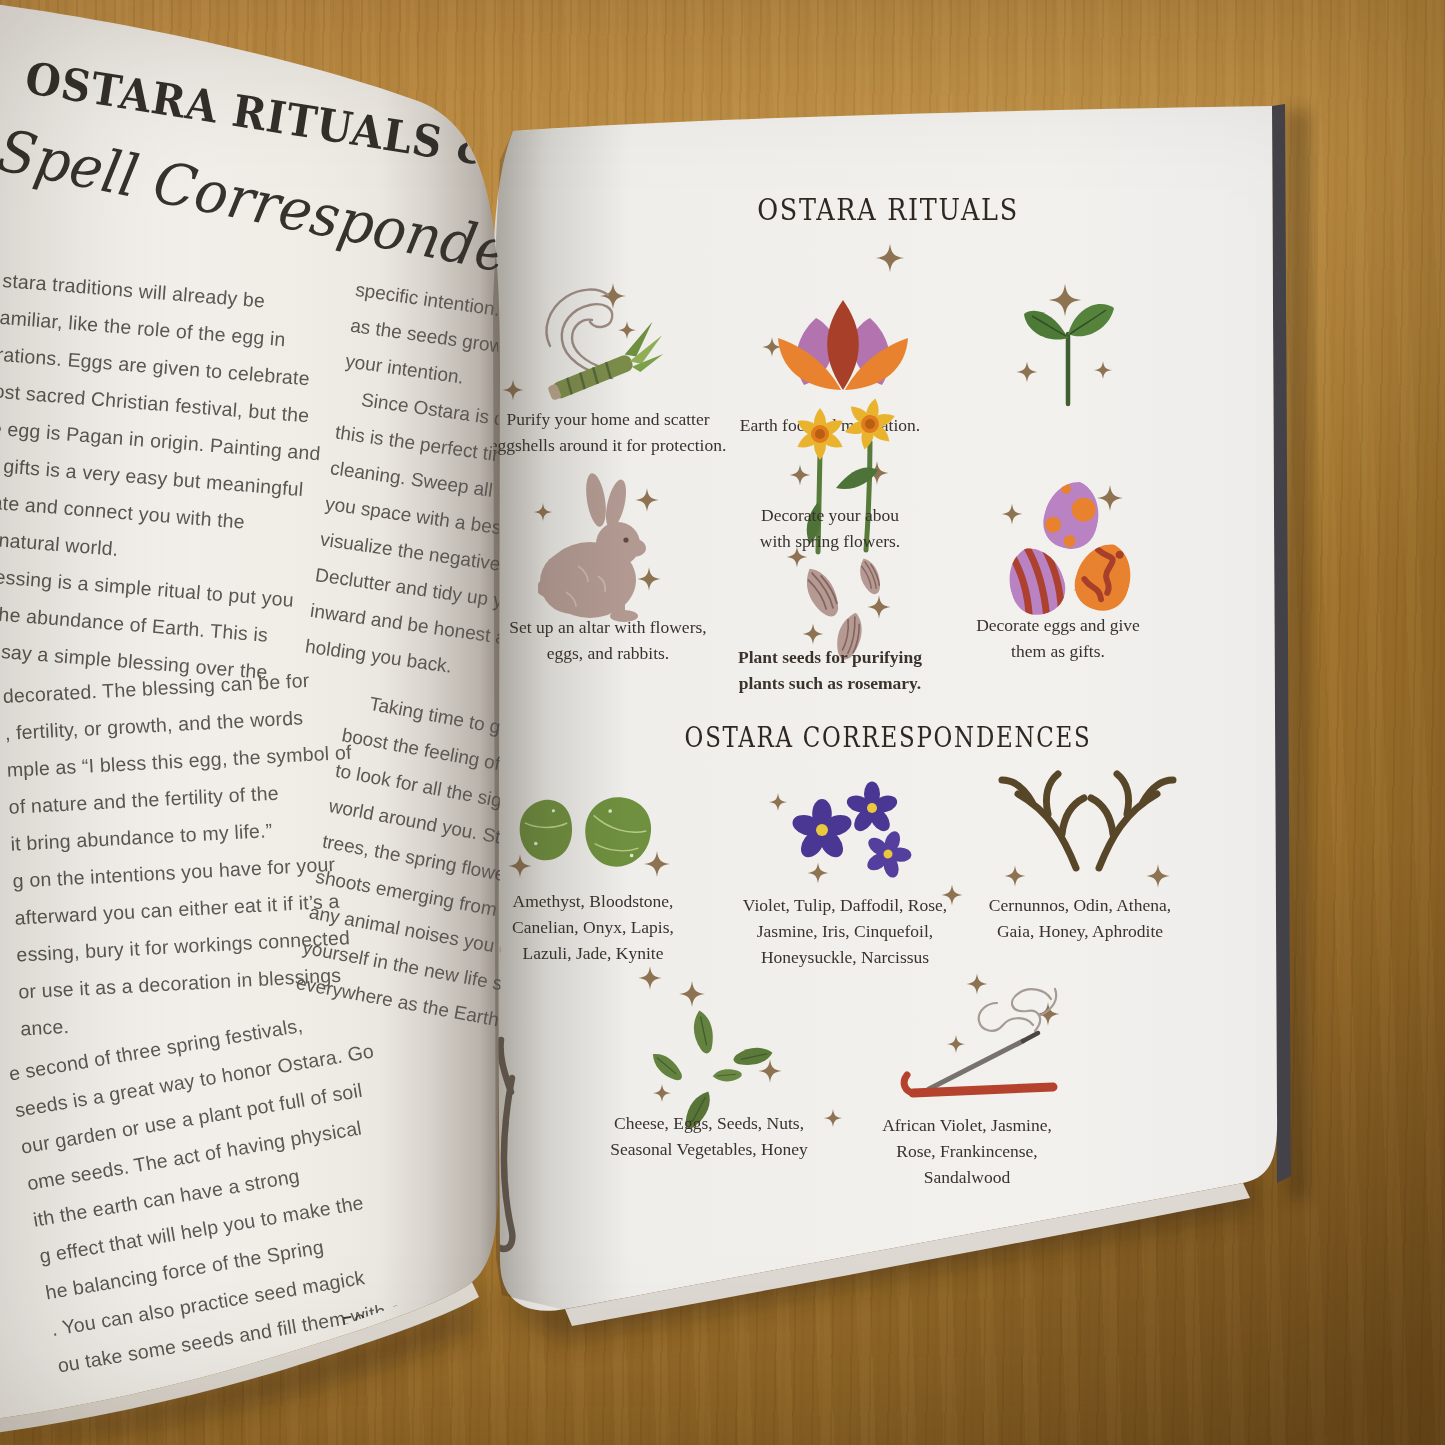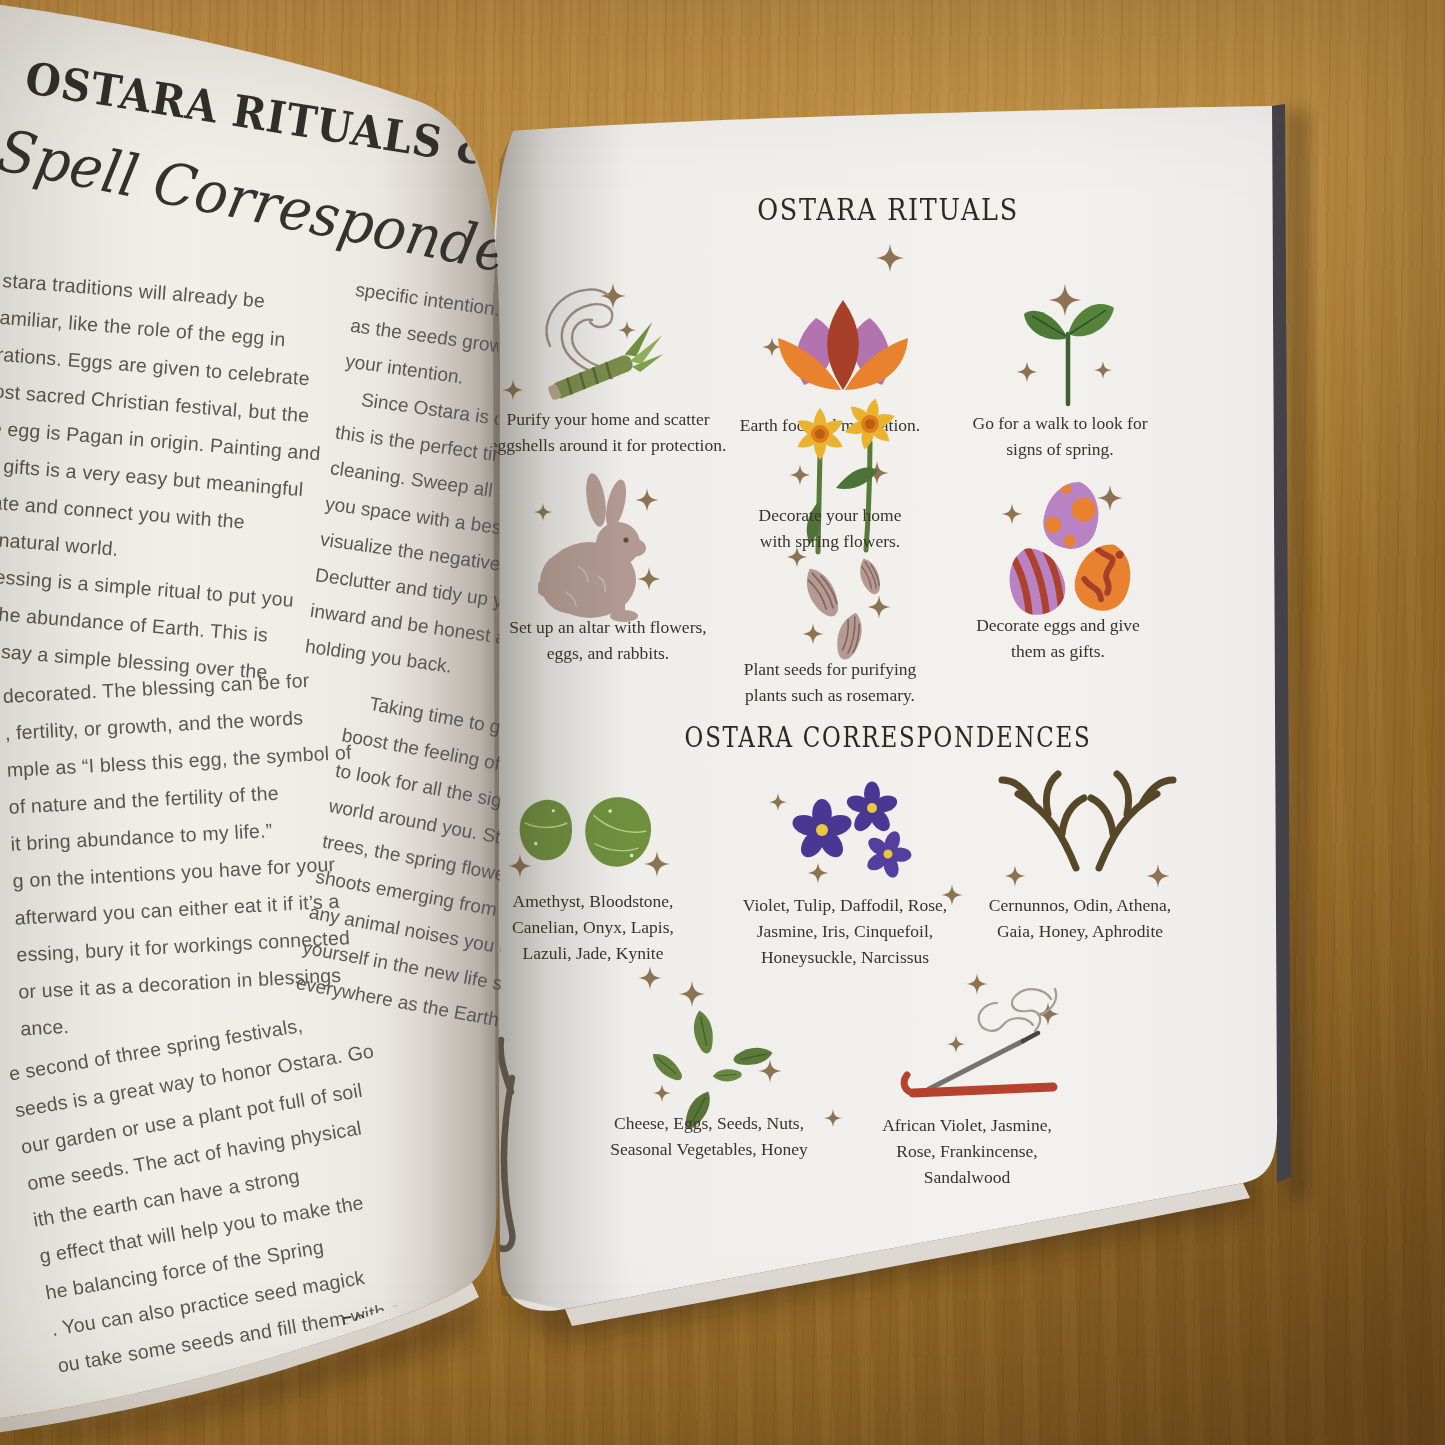--- a/index.html
+++ b/index.html
@@ -241,22 +241,20 @@
 
     <svg class="icon" style="left:530px;top:192px;" width="100" height="115" viewBox="0 0 100 115">
       <path d="M50,42 L50,112" stroke="#3f5e31" stroke-width="4.5" stroke-linecap="round" fill="none"></path>
       <path d="M50,46 C36,20 16,14 6,22 C8,40 30,52 50,46 Z" fill="#4e7a38"></path>
       <path d="M50,42 C58,14 82,6 96,16 C92,36 68,50 50,42 Z" fill="#55833c"></path>
       <g stroke="#2f4f26" stroke-width="1.5" fill="none">
           <path d="M14,24 C28,32 40,40 48,44"></path>
           <path d="M88,18 C74,28 60,36 52,42"></path>
         </g>
     </svg>
-    <div class="abs caption" style="left:442px;top:310px;width:260px;">Go for a walk to look for
-signs of spring.</div>
 
     <svg class="icon" style="left:290px;top:292px;" width="125" height="165" viewBox="0 0 125 165">
       <g stroke="#587b3c" stroke-width="5" fill="none" stroke-linecap="round">
         <path d="M42,60 L40,160"></path>
           <path d="M92,50 C92,100 90,130 88,158"></path>
       </g>
       <path d="M58,96 C74,76 88,72 100,78 C92,92 74,100 58,96 Z" fill="#4e7338"></path>
       <path d="M40,110 C28,124 26,140 32,152 C42,142 46,124 40,110 Z" fill="#4e7338"></path>
       <g transform="translate(42,42)">
         <g fill="#eab32d">
@@ -276,21 +274,21 @@
           <path transform="rotate(60)" d="M0,-26 C8,-16 8,-6 0,0 C-8,-6 -8,-16 0,-26 Z"></path>
           <path transform="rotate(120)" d="M0,-26 C8,-16 8,-6 0,0 C-8,-6 -8,-16 0,-26 Z"></path>
           <path transform="rotate(180)" d="M0,-26 C8,-16 8,-6 0,0 C-8,-6 -8,-16 0,-26 Z"></path>
           <path transform="rotate(240)" d="M0,-26 C8,-16 8,-6 0,0 C-8,-6 -8,-16 0,-26 Z"></path>
           <path transform="rotate(300)" d="M0,-26 C8,-16 8,-6 0,0 C-8,-6 -8,-16 0,-26 Z"></path>
         </g>
         <circle r="9" fill="#e07b1e"></circle>
           <circle r="5" fill="#b85f12"></circle>
       </g>
     </svg>
-    <div class="abs caption" style="left:214px;top:402px;width:256px;">Decorate your home
+    <div class="abs caption" style="left:214px;top:402px;width:256px;">Decorate your abou
 with spring flowers.</div>
 
     <svg class="icon" style="left:50px;top:370px;" width="125" height="152" viewBox="0 0 125 152">
       <g fill="#b29a92">
         <ellipse cx="58" cy="30" rx="9" ry="27" transform="rotate(-9 58 30)"></ellipse>
         <ellipse cx="78" cy="34" rx="8.5" ry="25" transform="rotate(13 78 34)"></ellipse>
         <circle cx="80" cy="74" r="22"></circle>
         <path d="M96,68 C106,70 110,76 107,82 C102,88 92,88 86,84 Z"></path>
         <ellipse cx="52" cy="110" rx="46" ry="38"></ellipse>
         <circle cx="34" cy="112" r="32"></circle>
@@ -329,21 +327,21 @@
         <g transform="translate(60,88) rotate(14)">
           <path d="M0,-24 C12,-16 14,4 6,20 C2,26 -4,26 -8,18 C-15,2 -12,-14 0,-24 Z" fill="#b59a93"></path>
           <g stroke="#84645c" stroke-width="1.6" fill="none">
               <path d="M-6,-16 C-2,-4 -2,8 -4,16"></path>
               <path d="M0,-20 C4,-6 5,6 2,18"></path>
               <path d="M6,-14 C9,-2 9,8 7,16"></path>
             </g>
         </g>
       </g>
     </svg>
-    <div class="abs caption" style="left:214px;top:556px;width:256px;">Plant seeds for purifying
+    <div class="abs caption" style="left:214px;top:544px;width:256px;font-weight:bold;">Plant seeds for purifying
 plants such as rosemary.</div>
 
     <svg class="icon" style="left:512px;top:375px;" width="140" height="152" viewBox="0 0 140 152">
       <defs>
           <clipPath id="eggClip">
             <path d="M0,-34 C18,-30 27,-12 27,6 C27,24 15,34 0,34 C-15,34 -27,24 -27,6 C-27,-12 -18,-30 0,-34 Z"></path>
           </clipPath>
         </defs>
       <g transform="translate(72,40) rotate(14)" clip-path="url(#eggClip)">
         <rect x="-30" y="-38" width="60" height="76" fill="#b983c3"></rect>

